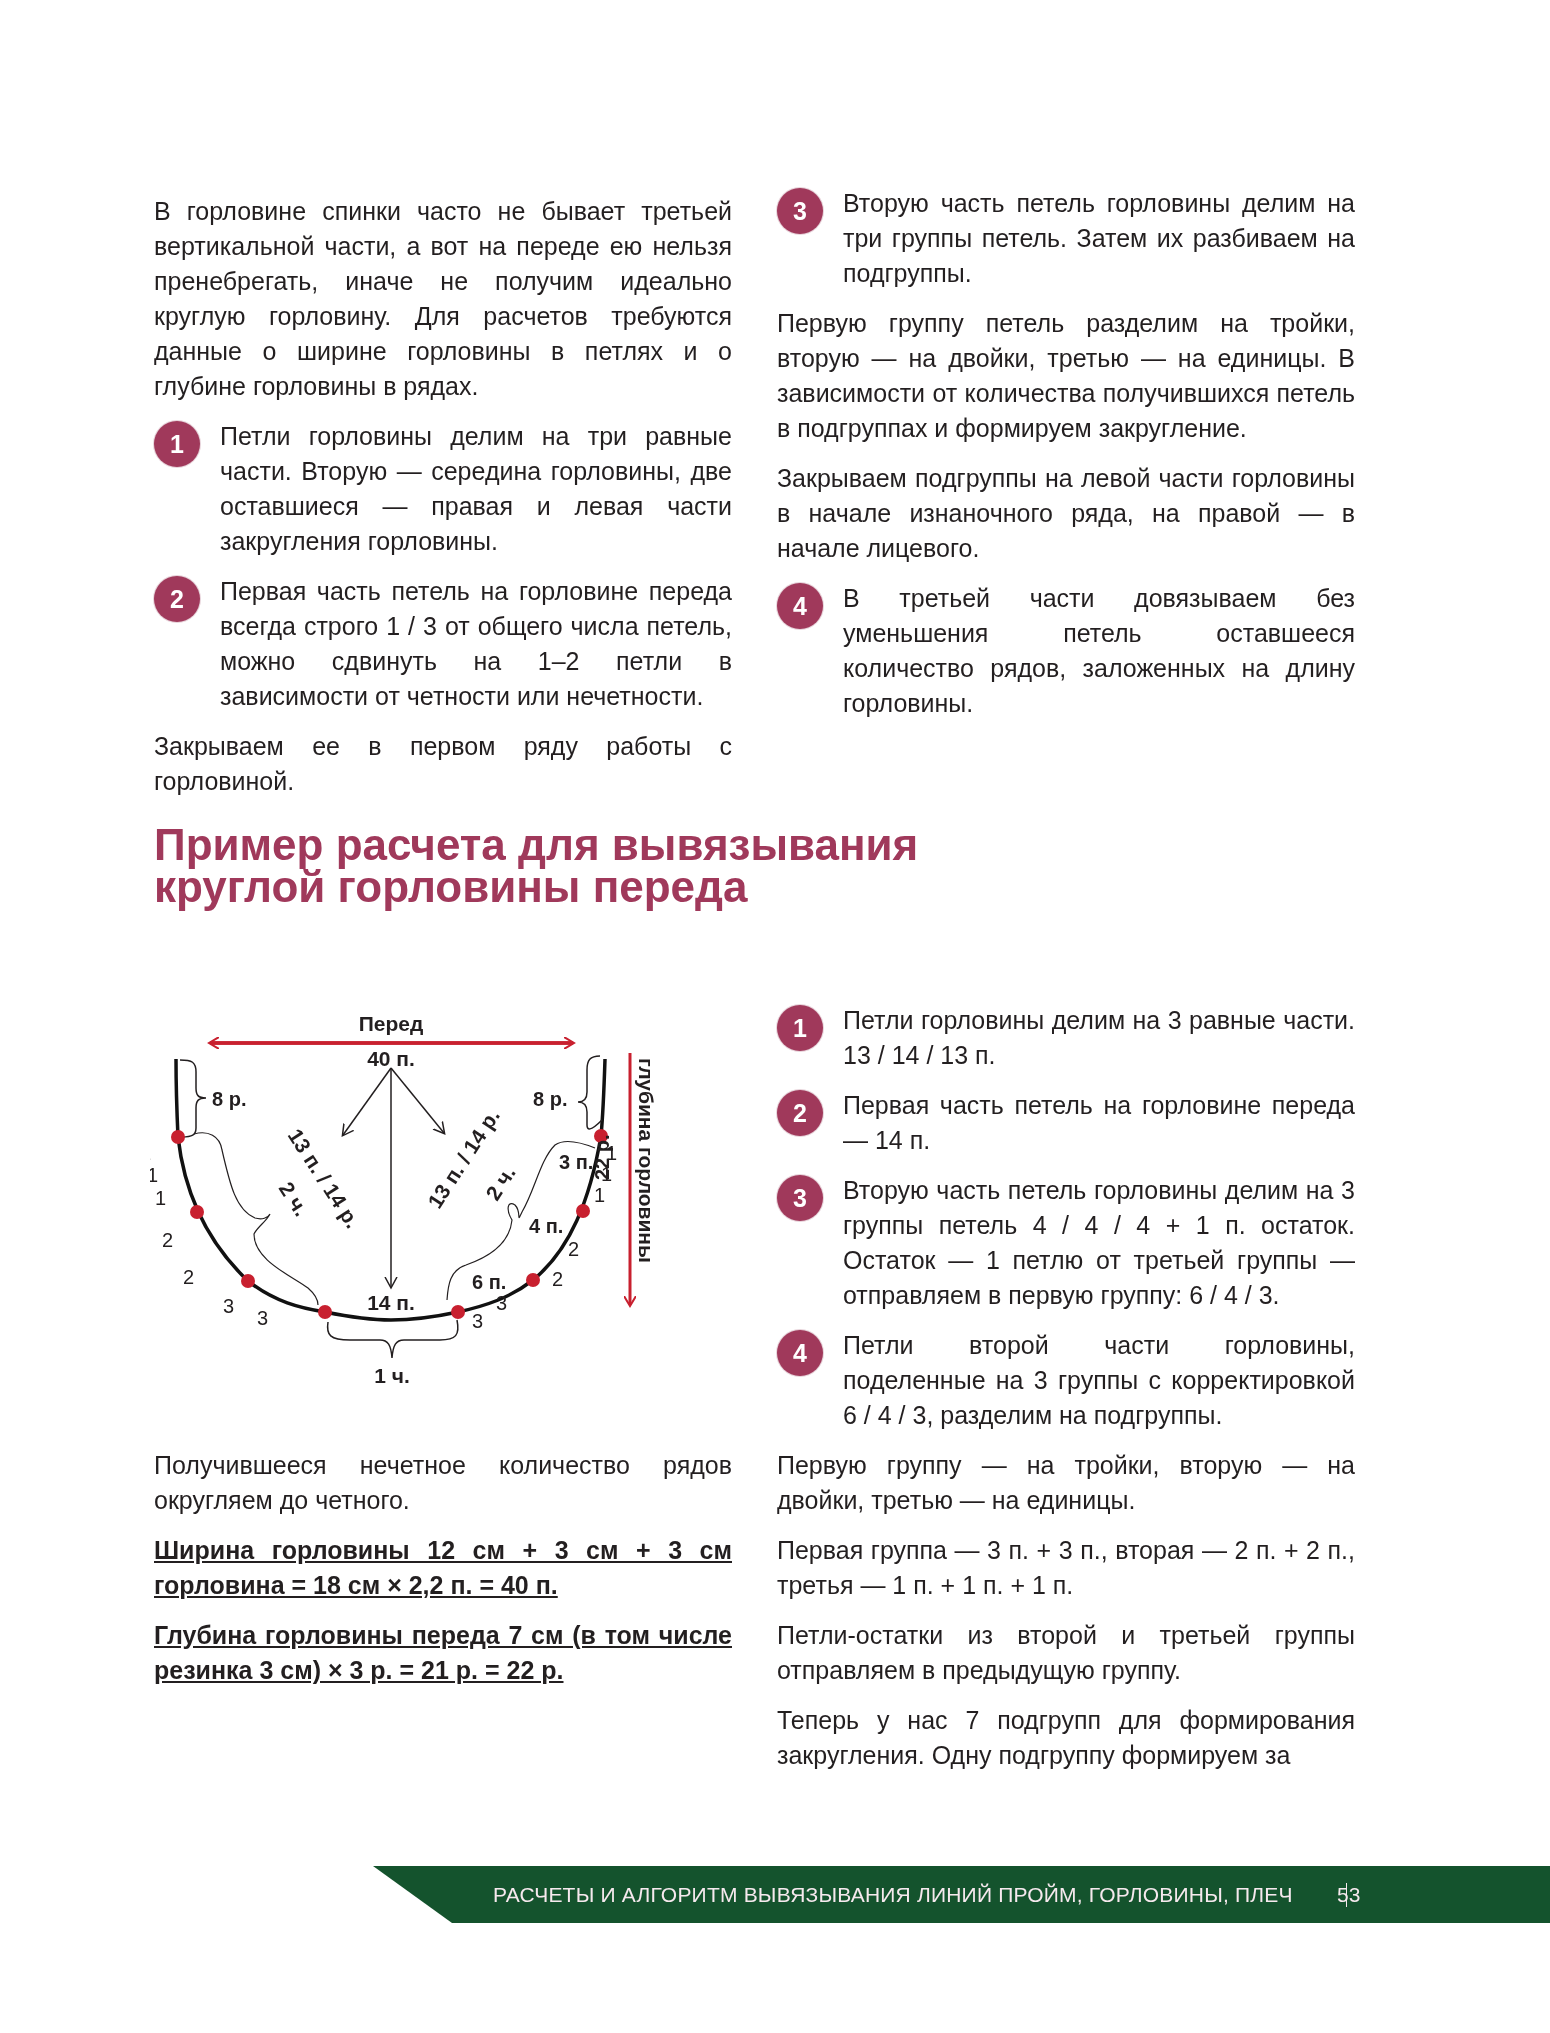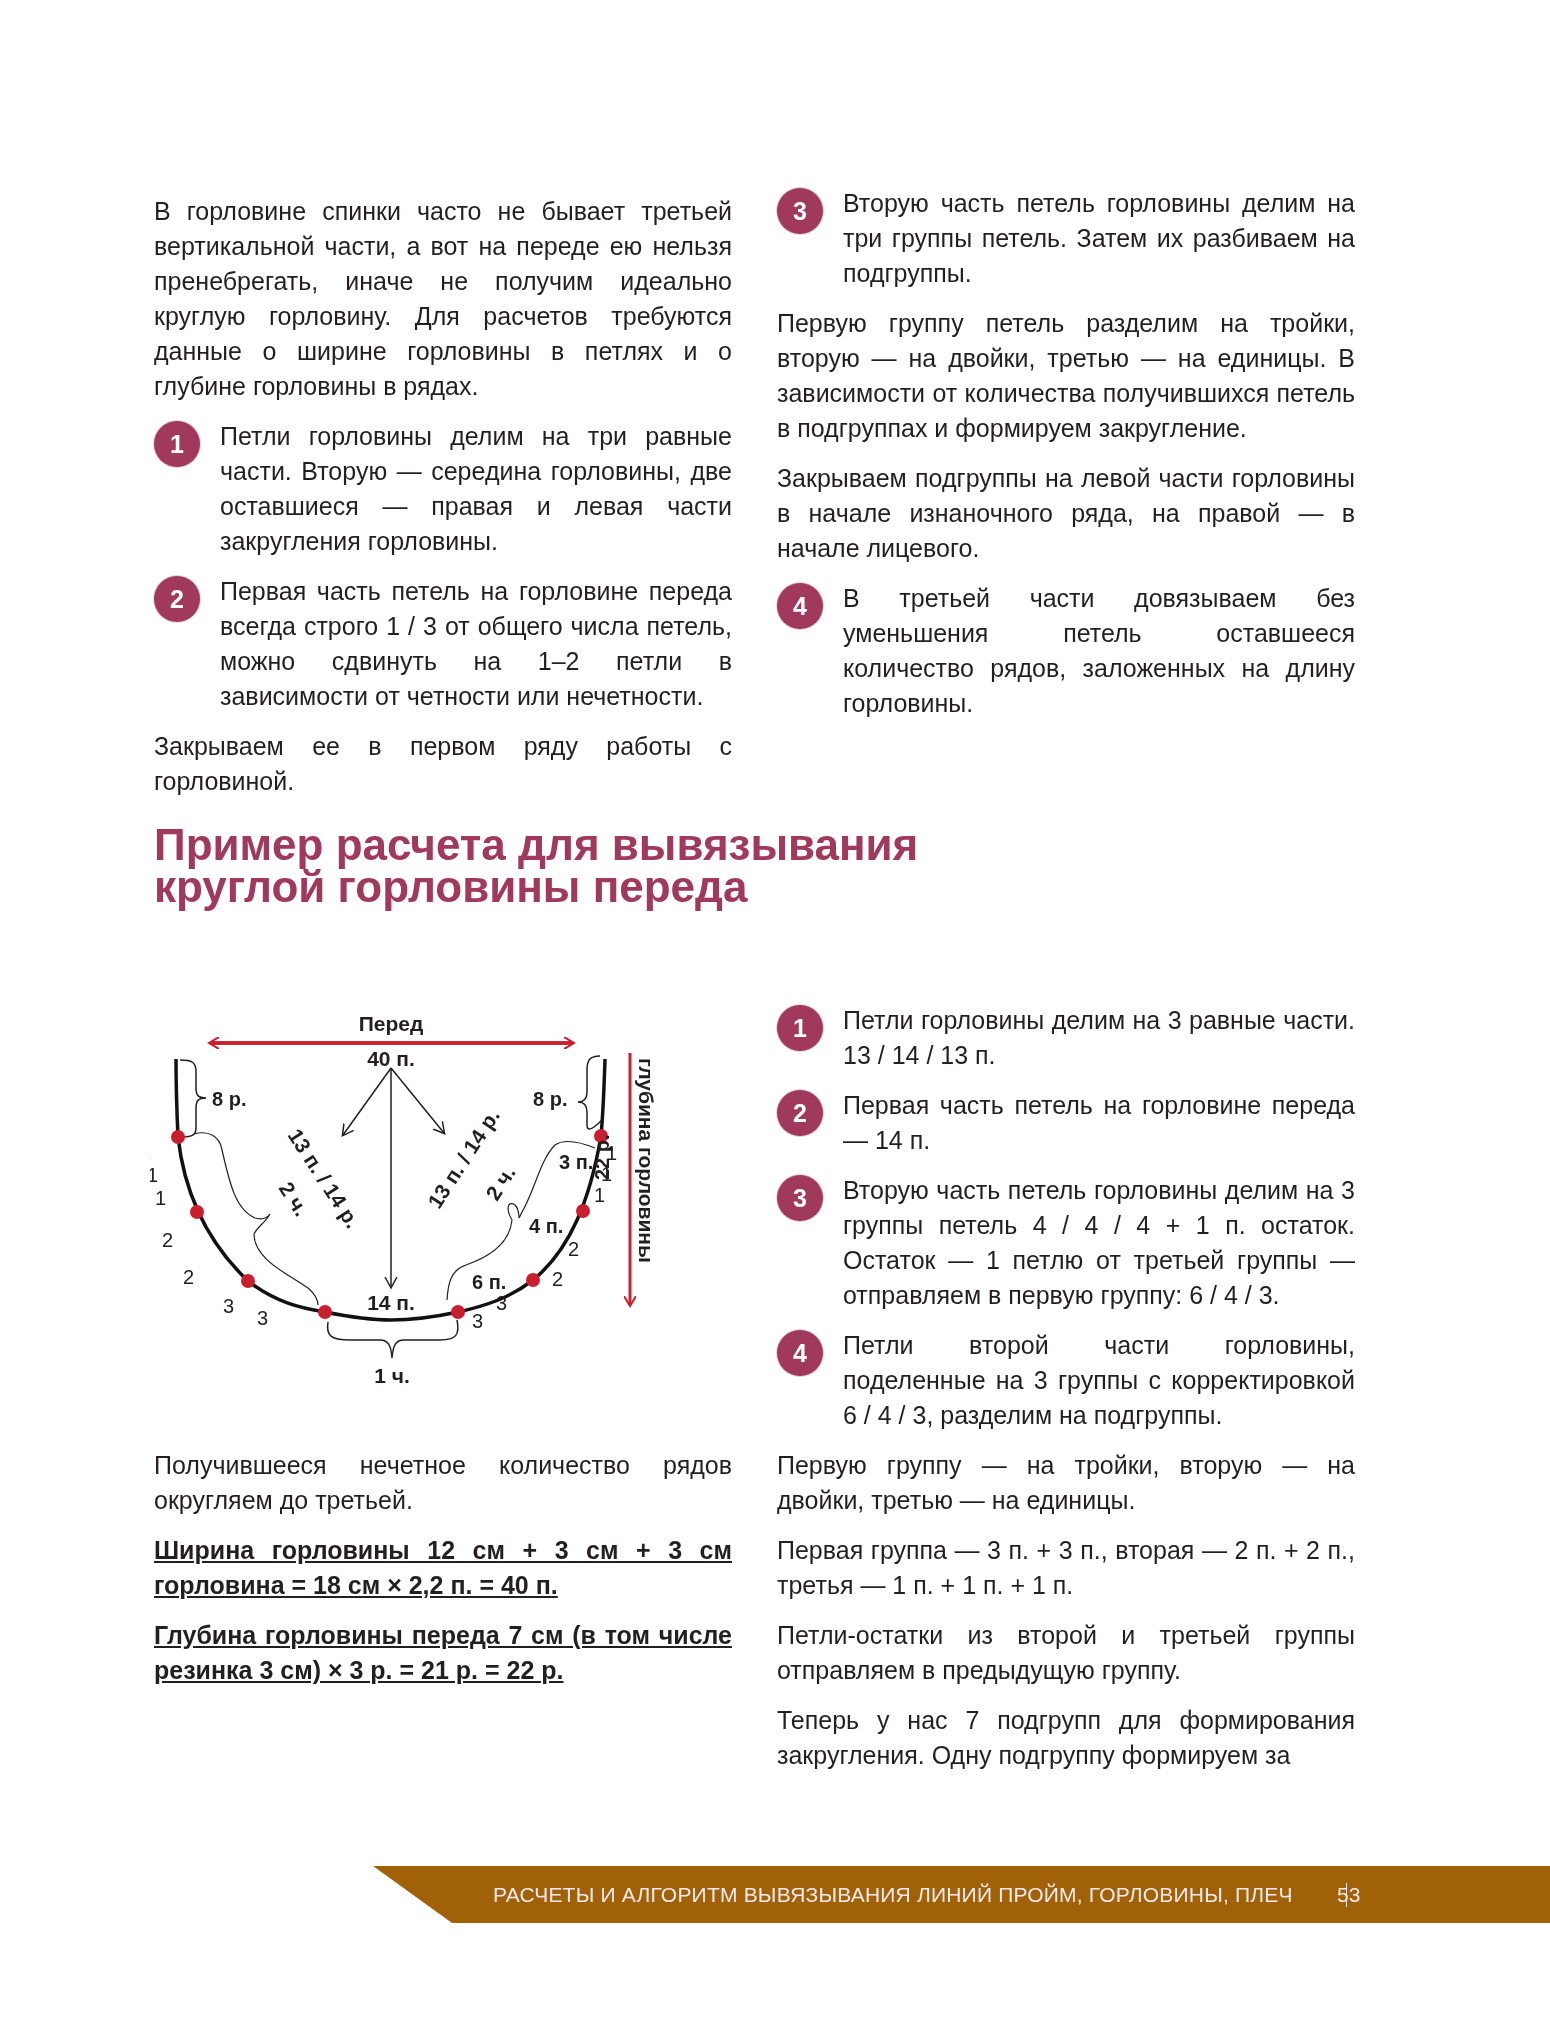--- a/index.html
+++ b/index.html
@@ -13,21 +13,21 @@
   p { margin: 8px 0 15px 0; text-align: justify; hyphens: auto; }
   p.bold { font-weight: bold; text-decoration: underline; }
   .step { position: relative; padding-left: 66px; margin: 0 0 15px 0; text-align: justify; }
   .badge { position: absolute; left: 0; top: 2px; width: 46px; height: 46px; border-radius: 50%;
            background: #a0395b; color: #ffffff; font-weight: bold; font-size: 25px;
            line-height: 46px; text-align: center; box-shadow: 0 0 0 1px #e7d3da; }
   .heading { position: absolute; left: 154px; top: 824px; width: 900px; color: #a0395b;
              font-weight: bold; font-size: 44px; line-height: 42px; }
   .diagram { position: absolute; left: 150px; top: 1000px; width: 620px; height: 400px; }
   .footer { position: absolute; left: 373px; top: 1866px; width: 1177px; height: 57px;
-            background: #a16207; clip-path: polygon(0 0, 100% 0, 100% 100%, 79px 100%); }
+            background: #14532d; clip-path: polygon(0 0, 100% 0, 100% 100%, 79px 100%); }
   .footer-text { position: absolute; left: 120px; top: 0; height: 57px; line-height: 57px;
                  color: #f6e9ee; font-size: 21px; letter-spacing: 0.2px; white-space: nowrap; }
   .footer-sep { position: absolute; left: 973px; top: 17px; width: 1px; height: 24px; background: #f6e9ee; }
   .footer-page { position: absolute; left: 964px; top: 0; line-height: 57px; color: #f6e9ee; font-size: 21px; }
   svg text { font-family: "Liberation Sans", "DejaVu Sans", sans-serif; fill: #231f20; }
 </style>
 </head>
 <body>
 
 <div class="col col-left">
@@ -134,21 +134,21 @@
   <text x="241" y="310" font-size="21" font-weight="bold" text-anchor="middle">14 п.</text>
   <path d="M178,322 C176,335 180,340 200,340 L230,340 C238,340 241,345 242,358 C243,345 246,340 254,340 L290,340 C306,340 310,335 307,320" fill="none" stroke="#231f20" stroke-width="1.5"></path>
   <text x="242" y="383" font-size="21" font-weight="bold" text-anchor="middle">1 ч.</text>
 
   <line x1="480" y1="53" x2="480" y2="305" stroke="#c8202f" stroke-width="3" marker-end="url(#redHead)"></line>
   <text x="0" y="0" font-size="21" font-weight="bold" transform="translate(489,58) rotate(90)">глубина горловины</text>
   <text x="0" y="0" font-size="20" font-weight="bold" transform="translate(459,180) rotate(-90)">22 р.</text>
 </svg>
 
 <div class="col col-left2">
-  <p>Получившееся нечетное количество рядов округляем до третьей.</p>
+  <p>Получившееся нечетное количество рядов округляем до четного.</p>
   <p class="bold">Ширина горловины 12 см + 3 см + 3 см горловина = 18 см × 2,2 п. = 40 п.</p>
   <p class="bold">Глубина горловины переда 7 см (в том числе резинка 3 см) × 3 р. = 21 р. = 22 р.</p>
 </div>
 
 <div class="col col-right2">
   <div class="step">
     <span class="badge">1</span>
     <span>Петли горловины делим на 3 равные части. 13 / 14 / 13 п.</span>
   </div>
   <div class="step">

